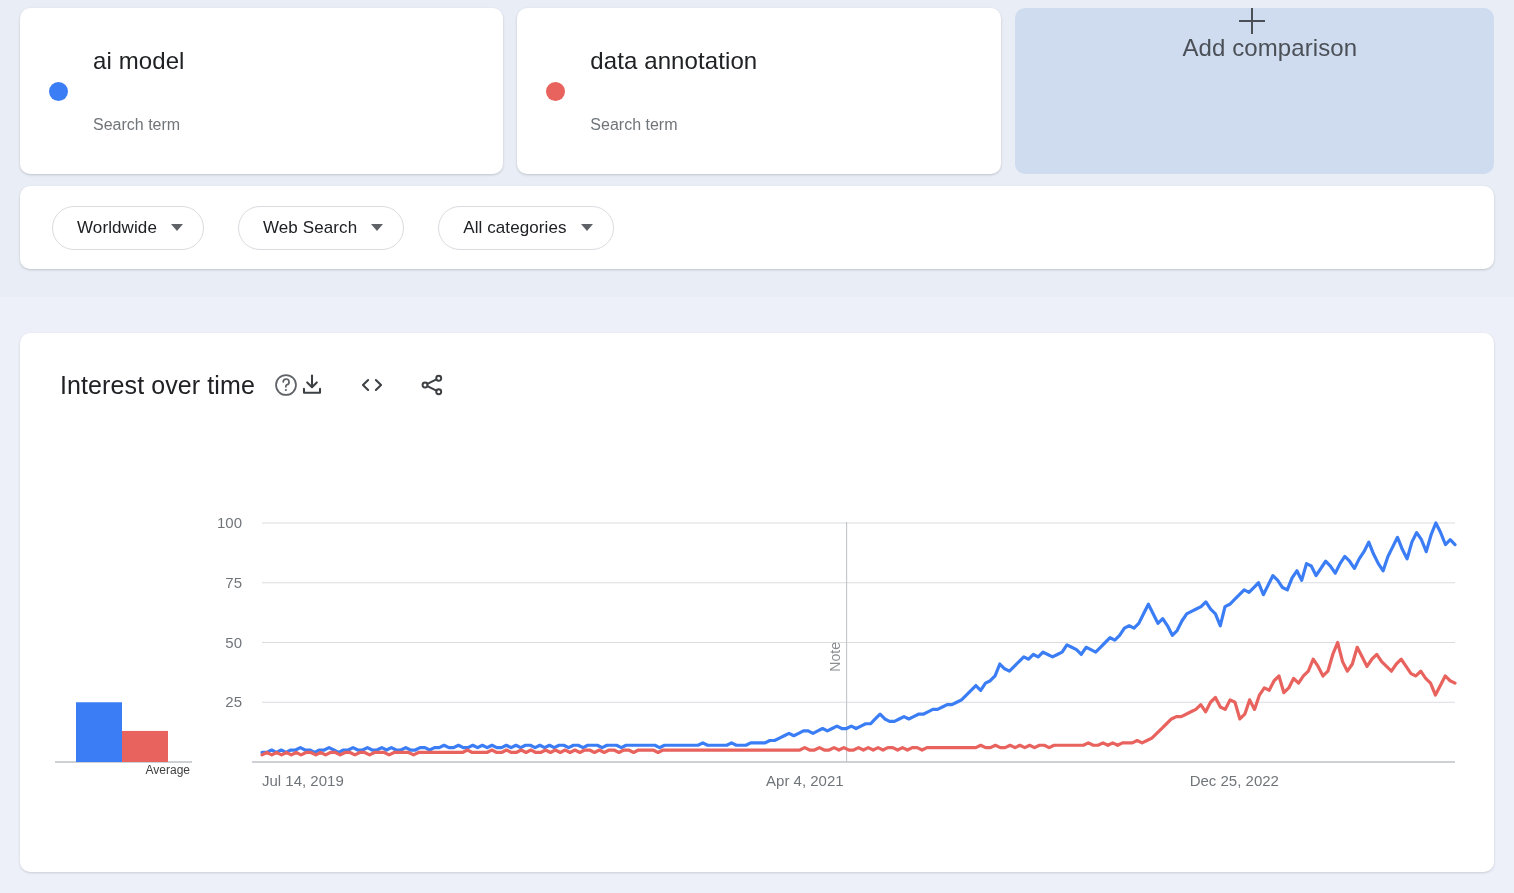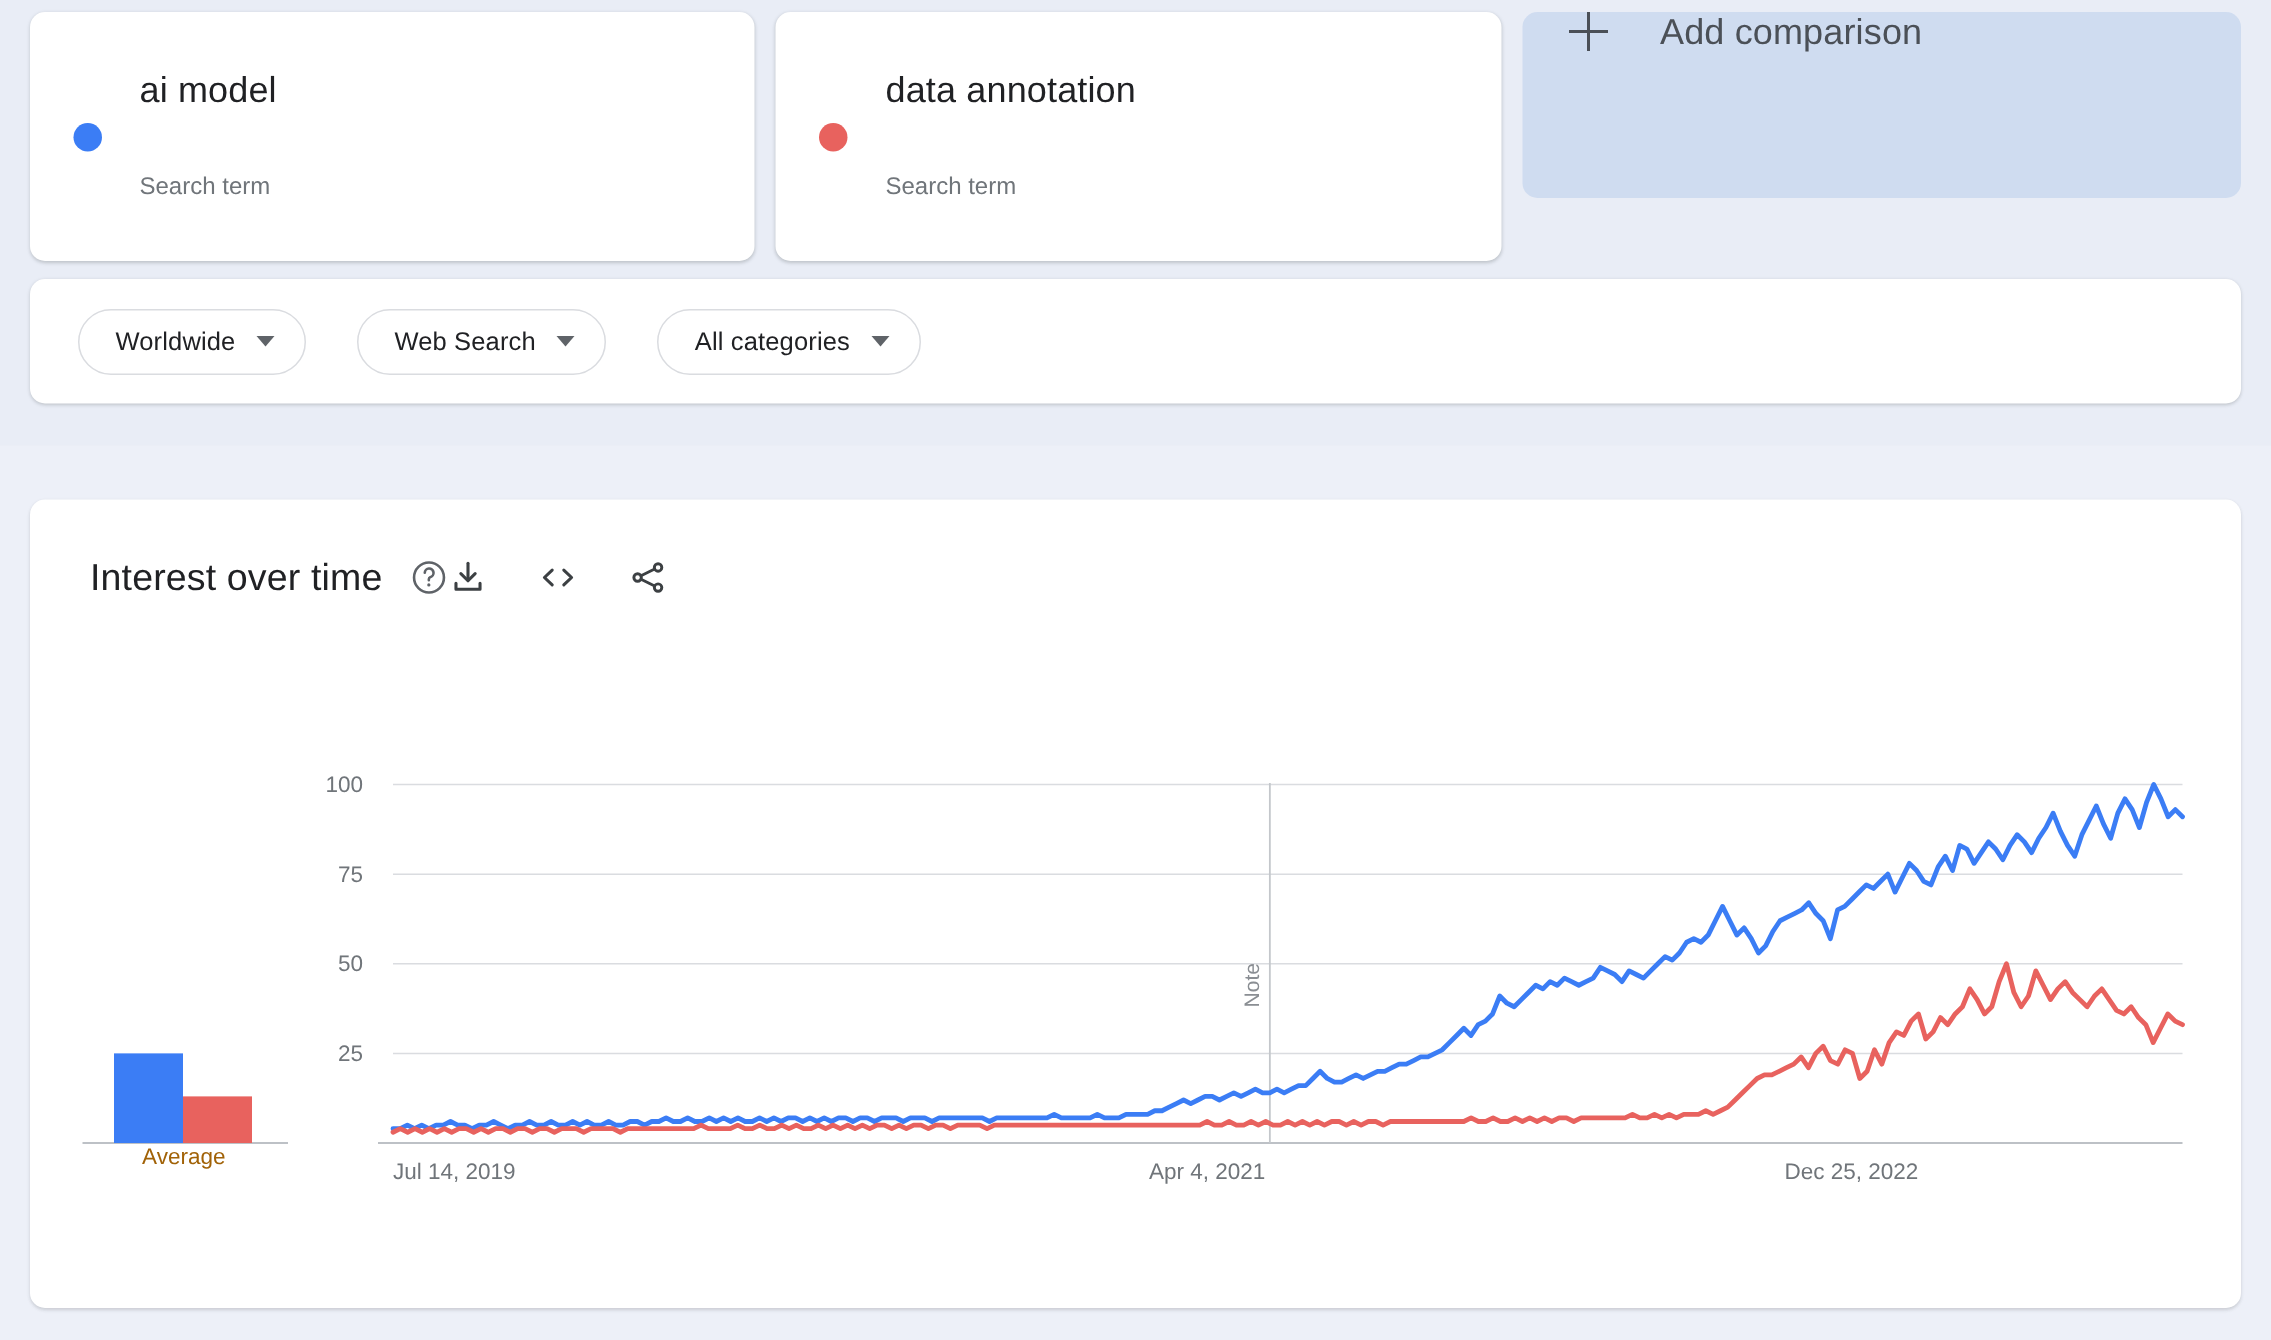--- a/index.html
+++ b/index.html
@@ -43,26 +43,27 @@
   }
   .term-texts { display: flex; flex-direction: column; justify-content: flex-start; gap: 34px; }
   .term-title {
     font-size: 24px; color: #202124; line-height: 30px;
     letter-spacing: .1px;
   }
   .term-sub {
     font-size: 16px; color: #70757A; line-height: 22px; margin-top: 4px;
   }
   .add-card {
-    width: 480px; height: 124px;
+    width: 480px; height: 166px;
     background: #CFDCF0;
     border-radius: 10px;
-    display: flex; 
+    display: flex; align-items: center;
     padding-left: 31px;
     cursor: pointer;
+    flex-direction: column;
   }
   .plus-icon {
     width: 26px; height: 26px; position: relative; margin-right: 35px;
     flex: 0 0 auto;
   }
   .plus-icon::before, .plus-icon::after {
     content: ""; position: absolute; background: #4B5057;
   }
   .plus-icon::before { left: 0; top: 12px; width: 26px; height: 2px; }
   .plus-icon::after  { top: 0; left: 12px; width: 2px; height: 26px; }
@@ -108,22 +109,22 @@
   .act-icon { display: inline-flex; cursor: pointer; }
 
   
   .plot-wrap {
     position: absolute; left: 0; top: 0; width: 1474px; height: 539px;
   }
   svg.chart { position: absolute; left: 0; top: 0; }
 
   .avg-label {
     position: absolute; left: 55px; top: 763px;
-    width: 135px; text-align: center;
-    font-size: 15px; color: #a16207;
+    width: 135px; text-align: right;
+    font-size: 12px; color: #404040;
   }
   .axis-txt { font-size: 15px; fill: #70757A; }
   .note-txt { font-size: 14px; fill: #8A8E93; }
 </style>
 </head>
 <body>
 
 <div class="page">
   <div class="band-top"></div>
   <div class="band-bottom"></div>

